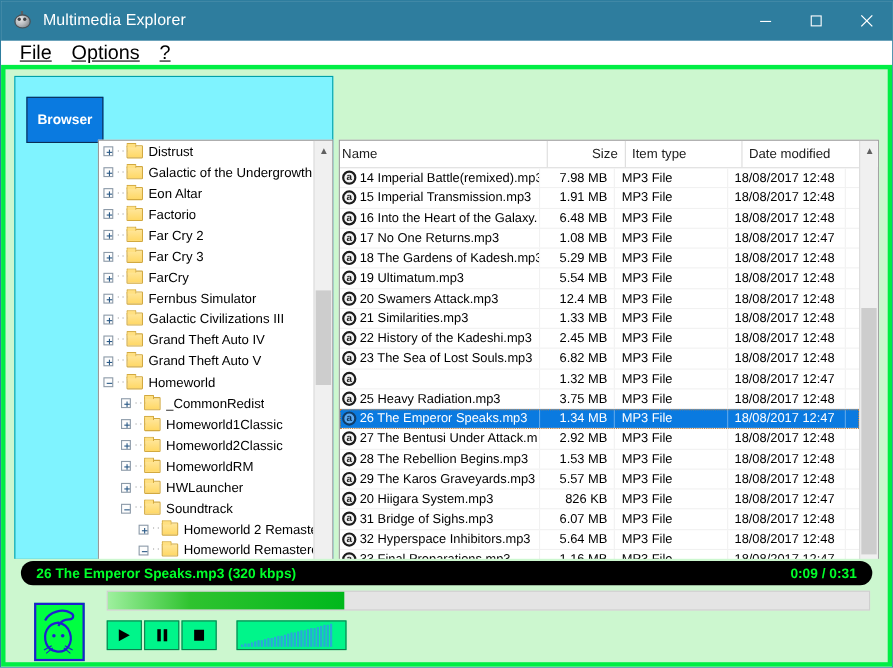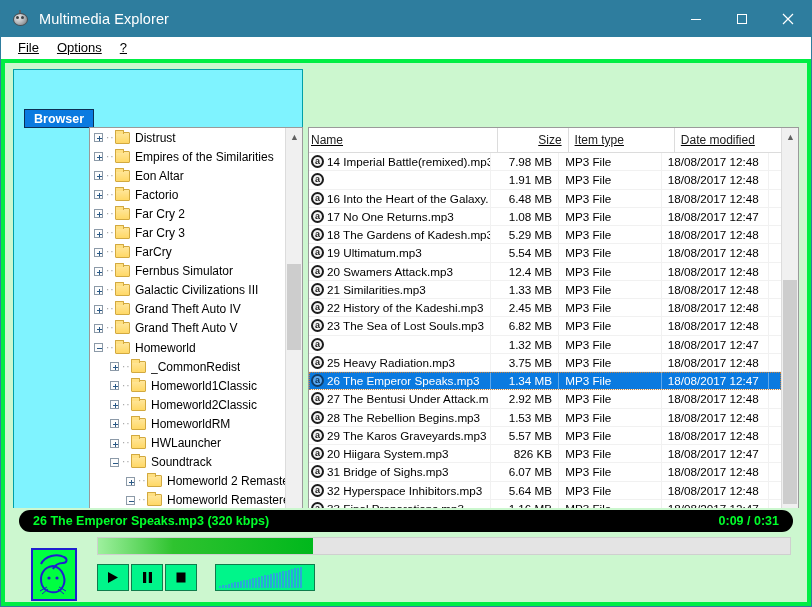--- a/index.html
+++ b/index.html
@@ -49,21 +49,21 @@
 
   
   .menubar {
     height: 22px; flex: 0 0 22px;
     background: #ffffff;
     display: flex; align-items: center;
     padding-left: 8px;
     border-bottom: 0;
   }
   .menuitem {
-    font-size: 13px; color: #000000; padding: 0 9px; line-height: 22px;
+    font-size: 18px; color: #000000; padding: 0 9px; line-height: 22px;
   }
   .menuitem u { text-decoration: underline; }
 
   
   .body-green {
     flex: 1 1 auto; position: relative;
     background: #ccf7cf;
     border-top: 4px solid #00ee44;
     border-left: 4px solid #00ee44;
     border-right: 4px solid #00ee44;
@@ -71,27 +71,26 @@
   }
 
   
   .tabpanel {
     position: absolute; left: 8px; top: 6px; width: 290px; height: 440px;
     background: #7ff3ff;
     border: 1px solid #00a0a8;
   }
   .browser-tab {
     position: absolute; left: 10px; top: 18px;
-    width: 70px; height: 19px;
+    width: 70px; height: 42px;
     background: #0a7ae0;
     border: 1px solid #0b2f55;
     color: #ffffff; font-size: 12.5px;
     display: flex; align-items: center; justify-content: center;
     font-weight: 600;
-    margin-top: 21px;
   }
 
   
   .treeview {
     position: absolute; left: 84px; top: 64px; width: 214px; height: 449px;
     background: #ffffff; border: 1px solid #9a9a9a;
     overflow: hidden;
   }
   .tree-scroll-area {
     position: absolute; left:0; top:0; right: 17px; bottom: 17px;
@@ -138,21 +137,21 @@
   }
   .sb-thumb { position: absolute; background: #cdcdcd; }
   .sb-corner { position:absolute; right:0; bottom:0; width:17px; height:17px; background:#f0f0f0; }
 
   
   .filelist {
     position: absolute; left: 303px; top: 64px; right: 8px; height: 449px;
     background: #ffffff; border: 1px solid #9a9a9a;
     overflow: hidden;
   }
-  .fl-header { height: 25px; display: flex; background:#ffffff; border-bottom: 1px solid #dcdcdc; text-decoration: underline; }
+  .fl-header { height: 25px; display: flex; background:#ffffff; border-bottom: 1px solid #dcdcdc; }
   .fl-th {
     font-size: 12px; color: #202020; display:flex; align-items:center;
     border-right: 1px solid #dcdcdc; padding: 0 6px;
   }
   .fl-th.c-name { width: 192px; }
   .fl-th.c-size { width: 72px; justify-content: flex-end; }
   .fl-th.c-type { width: 108px; }
   .fl-th.c-date { width: 113px; }
   .fl-th.c-pad { flex: 1; border-right: none; }
   .fl-rows { position:absolute; left:0; top:25px; right:17px; bottom:0; overflow:hidden; }
@@ -263,21 +262,21 @@
             <div class="tree-row" style="padding-left: 4px;">
               <div class="tw plus"></div>
               <div class="dashes">···</div>
               <div class="folder"></div>
               <div class="tree-label">Distrust</div>
             </div>
             <div class="tree-row" style="padding-left: 4px;">
               <div class="tw plus"></div>
               <div class="dashes">···</div>
               <div class="folder"></div>
-              <div class="tree-label">Empires of the Similarities</div>
+              <div class="tree-label">Galactic of the Undergrowth</div>
             </div>
             <div class="tree-row" style="padding-left: 4px;">
               <div class="tw plus"></div>
               <div class="dashes">···</div>
               <div class="folder"></div>
               <div class="tree-label">Eon Altar</div>
             </div>
             <div class="tree-row" style="padding-left: 4px;">
               <div class="tw plus"></div>
               <div class="dashes">···</div>
@@ -429,20 +428,21 @@
                 <span>14 Imperial Battle(remixed).mp3</span>
               </div>
               <div class="fl-cell c-size">7.98 MB</div>
               <div class="fl-cell c-type">MP3 File</div>
               <div class="fl-cell c-date">18/08/2017 12:48</div>
               <div class="fl-cell c-pad"></div>
             </div>
             <div class="fl-row">
               <div class="fl-cell c-name">
                 <div class="mp3ico">a</div>
+                <span>15 Imperial Transmission.mp3</span>
               </div>
               <div class="fl-cell c-size">1.91 MB</div>
               <div class="fl-cell c-type">MP3 File</div>
               <div class="fl-cell c-date">18/08/2017 12:48</div>
               <div class="fl-cell c-pad"></div>
             </div>
             <div class="fl-row">
               <div class="fl-cell c-name">
                 <div class="mp3ico">a</div>
                 <span>16 Into the Heart of the Galaxy.</span>

